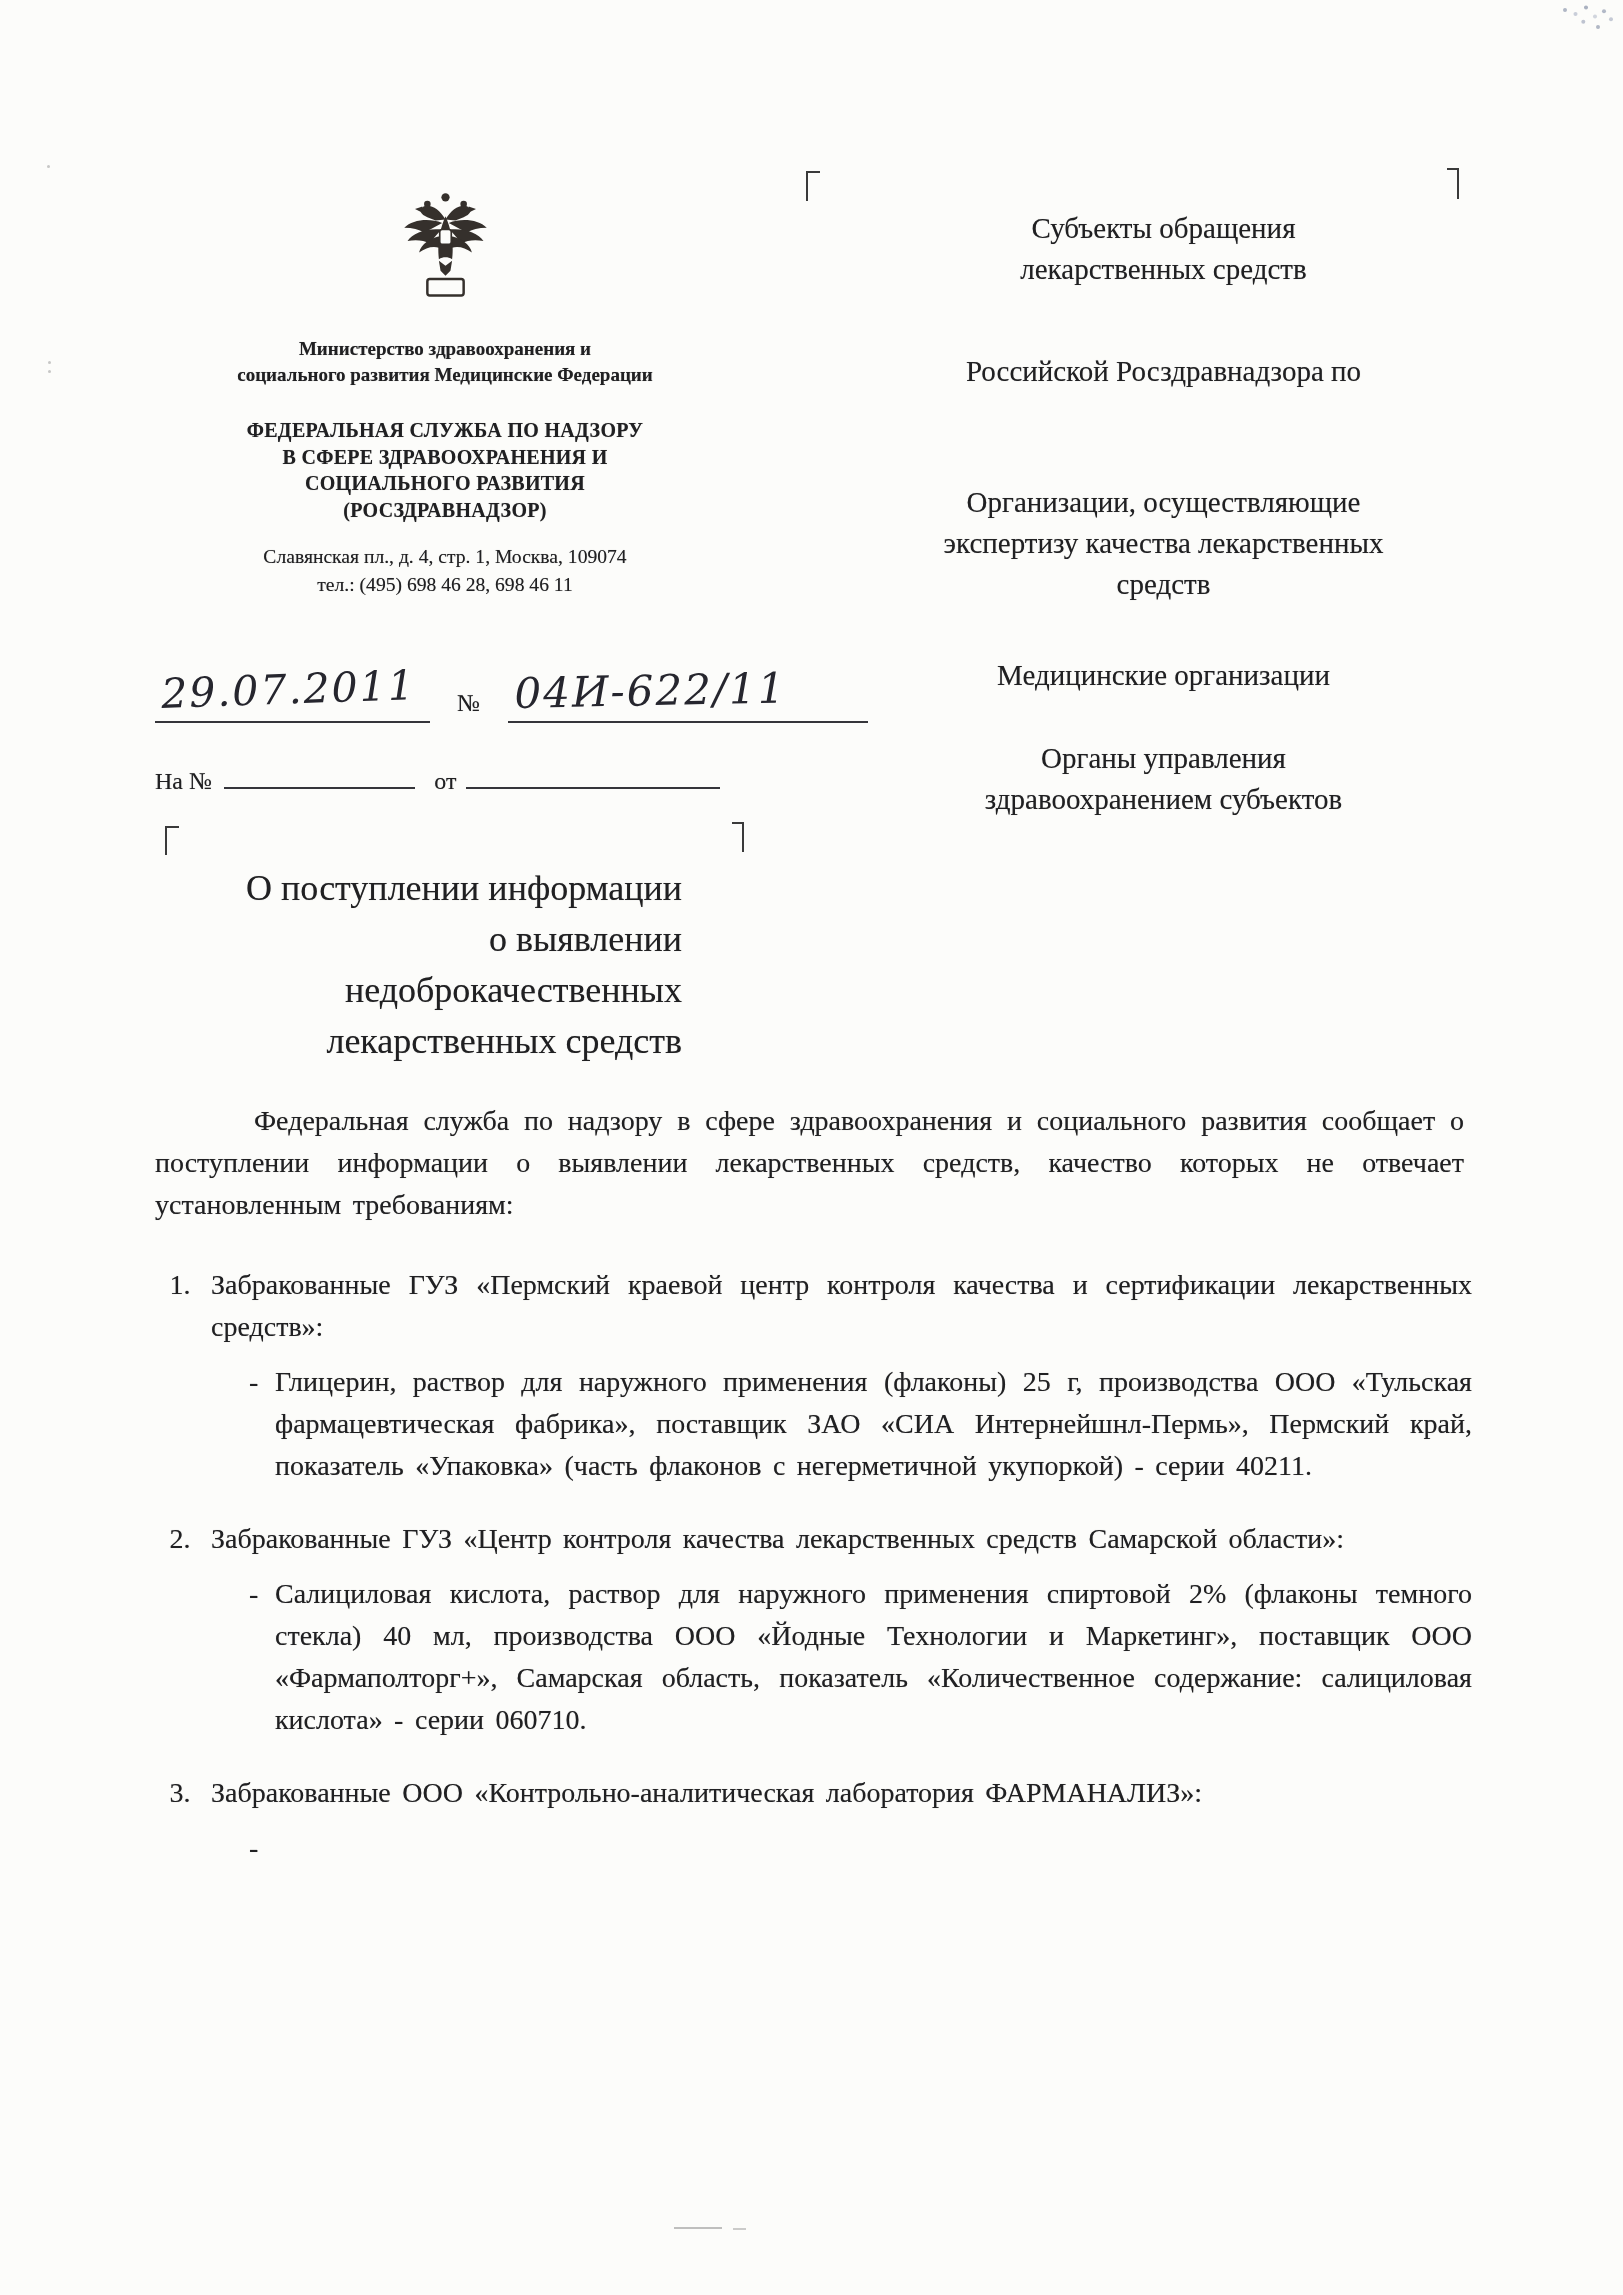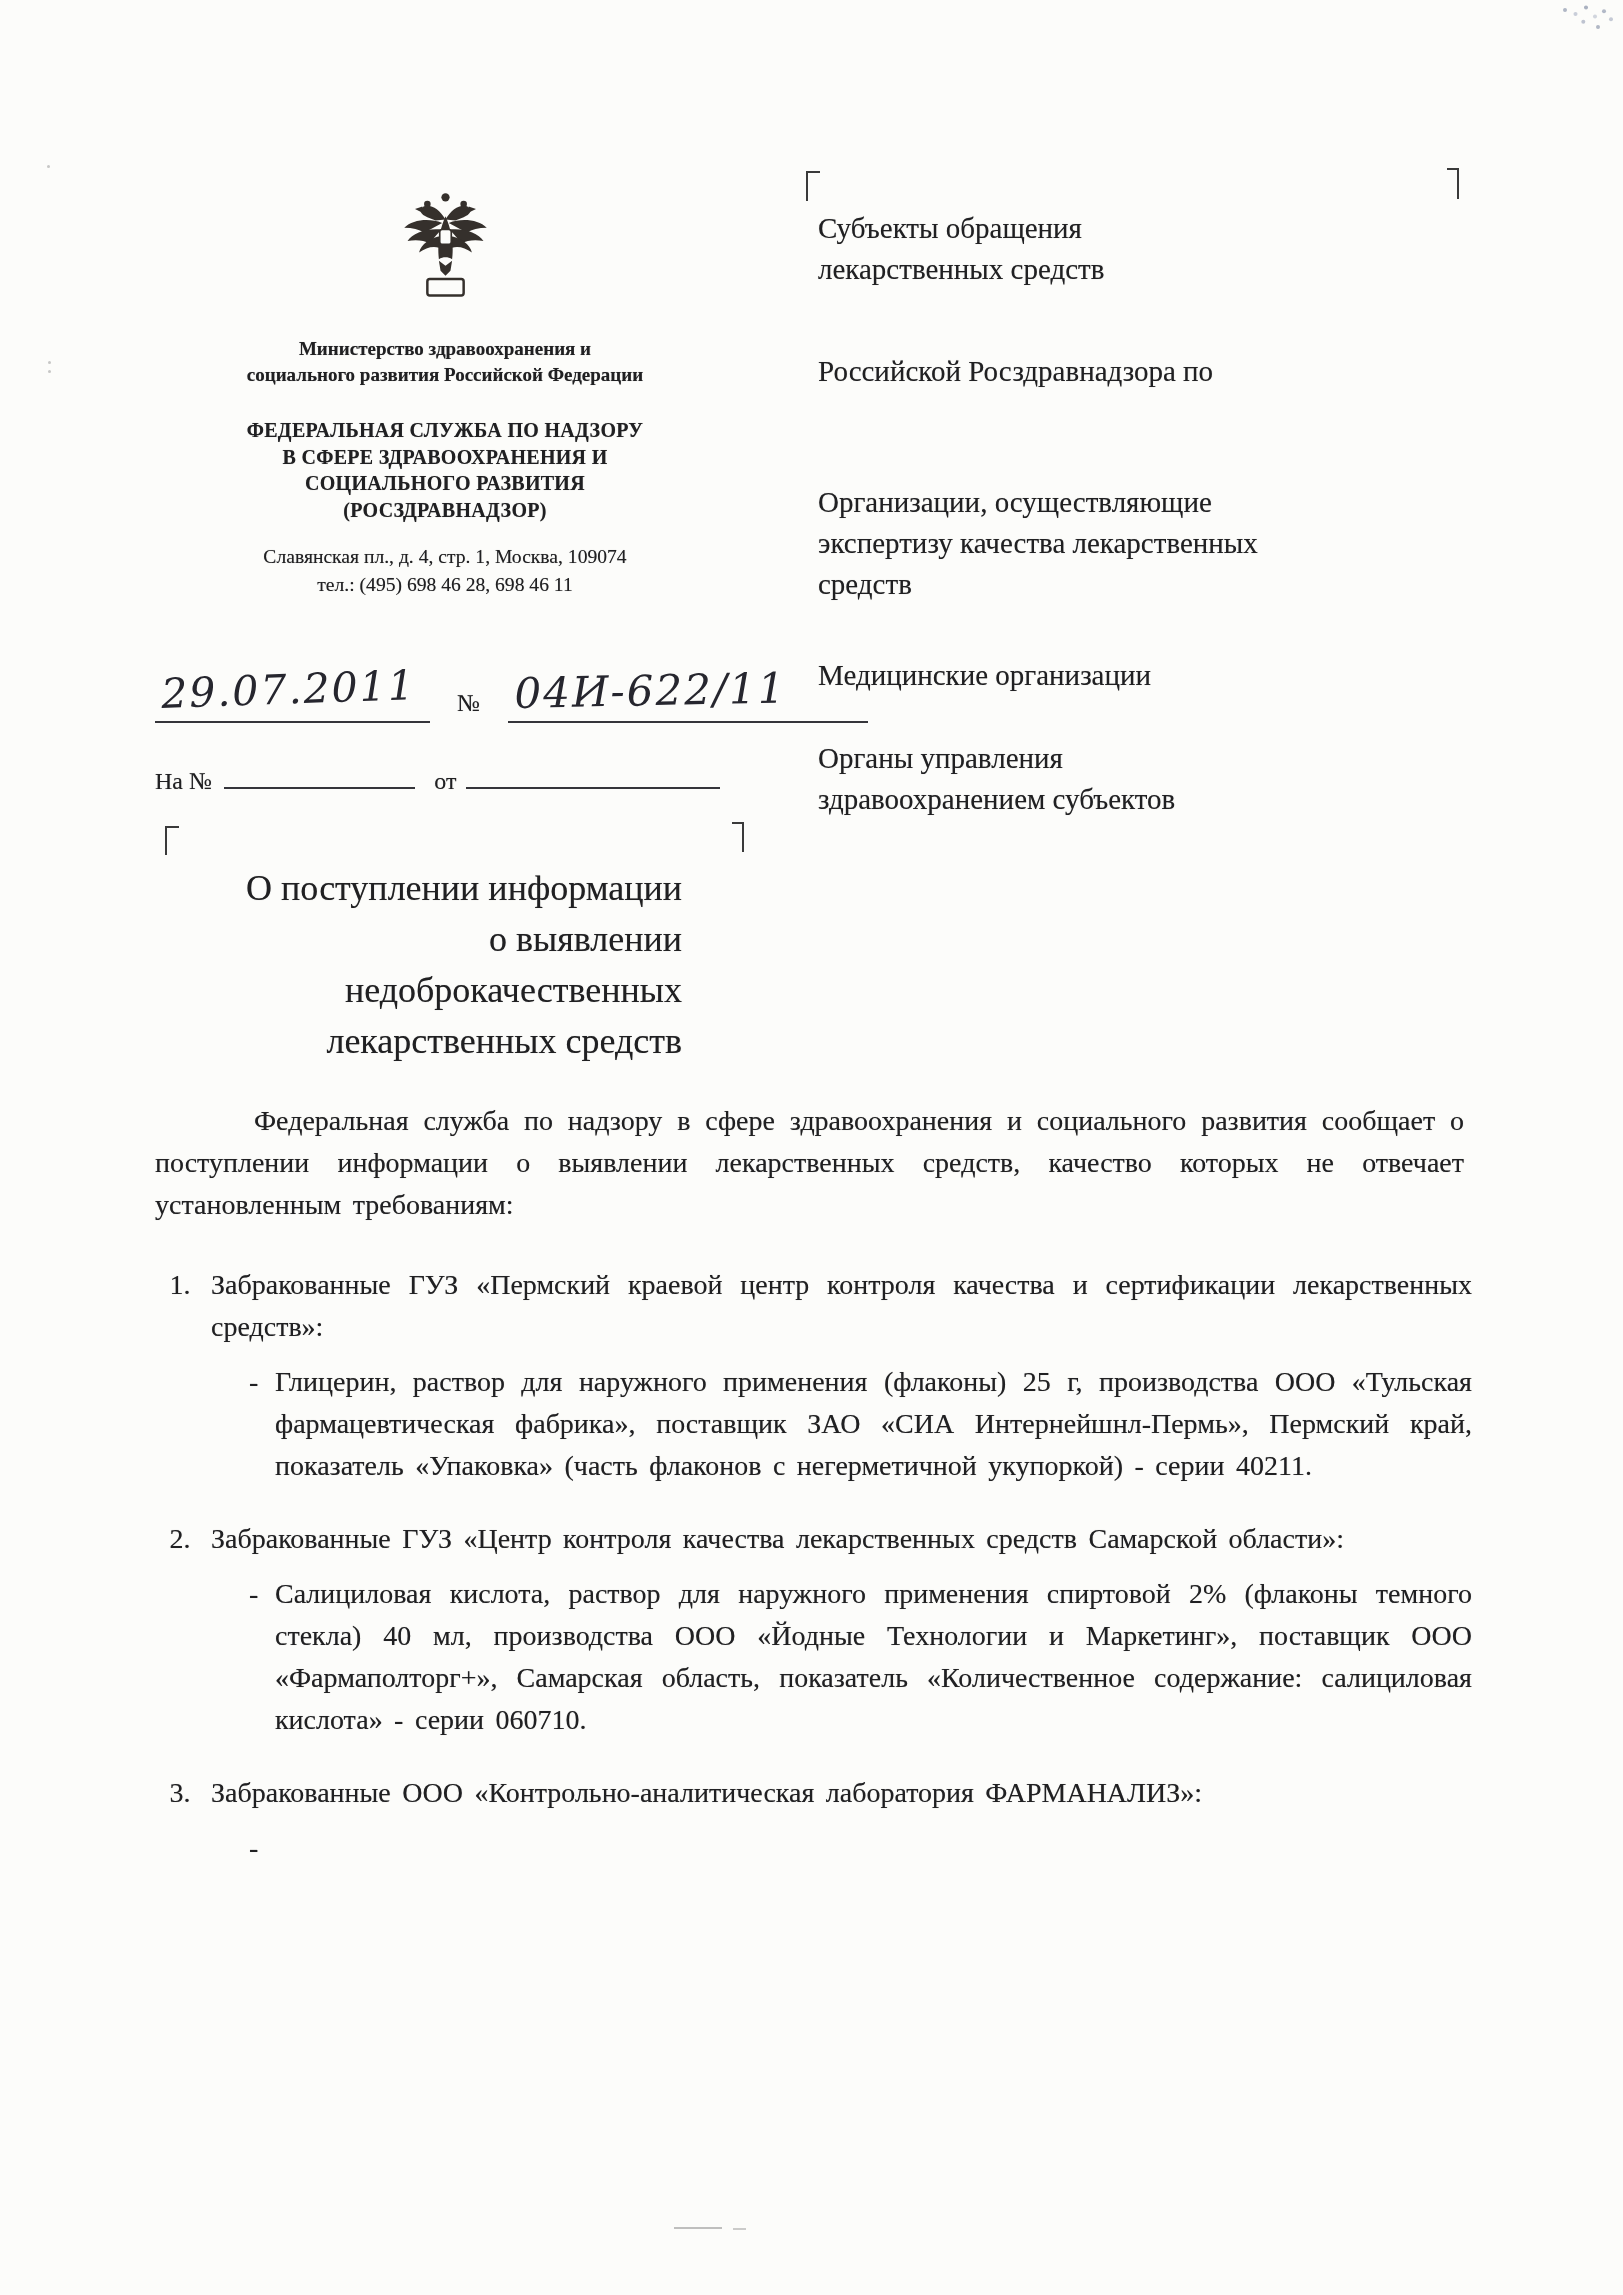--- a/index.html
+++ b/index.html
@@ -54,21 +54,21 @@
   .cm{position:absolute;}
   .cm-topleft{left:806px;top:171px;width:14.4px;height:30px;border-top:2.6px solid #3a3a3a;border-left:2.6px solid #3a3a3a;}
   .cm-topright{left:1447px;top:168px;width:11.8px;height:31px;border-top:2.6px solid #3a3a3a;border-right:2.6px solid #3a3a3a;}
   .cm-subleft{left:165px;top:826px;width:14.4px;height:29px;border-top:2.6px solid #3a3a3a;border-left:2.6px solid #3a3a3a;}
   .cm-subright{left:732px;top:822px;width:11.8px;height:30px;border-top:2.6px solid #3a3a3a;border-right:2.6px solid #3a3a3a;}
 
   
   .subject{position:absolute;left:185px;top:863px;width:497px;font-size:36px;line-height:1.42;text-align:right;}
 
   
-  .recipient{position:absolute;left:818px;width:691px;font-size:29px;line-height:1.42;}
+  .recipient{position:absolute;left:818px;width:691px;text-align:center;font-size:29px;line-height:1.42;}
   .rec0{top:208px;}
   .rec1{top:351px;}
   .rec2{top:482px;}
   .rec3{top:655px;}
   .rec4{top:738px;}
 
   
   .body{
     position:absolute;left:155px;top:1100px;width:1317px;
     font-size:28px;line-height:1.5;text-align:justify;word-spacing:.16em;
@@ -122,21 +122,21 @@
         <path d="M65 54 C78 56 90 64 92 74 c-8 -6 -16 -8 -24 -6 z"></path>
         <path d="M60 30 c-8 18 -10 36 -8 52 5 -3 11 -3 16 0 2 -16 0 -34 -8 -52 z"></path>
         <path d="M52 84 l8 6 8 -6 -2 12 -6 6 -6 -6 z"></path>
         <rect x="53" y="46" width="14" height="18" rx="3" fill="#fcfcfa" stroke="#35302c" stroke-width="2"></rect>
         <rect x="38" y="106" width="44" height="20" rx="3" fill="none" stroke="#35302c" stroke-width="3"></rect>
       </g>
     </svg>
 
     <div class="ministry txt">
       <div>Министерство здравоохранения и</div>
-      <div>социального развития Российской Федерации</div>
+      <div>социального развития Медицинские Федерации</div>
     </div>
 
     <div class="agency txt">
       <div>ФЕДЕРАЛЬНАЯ СЛУЖБА ПО НАДЗОРУ</div>
       <div>В СФЕРЕ ЗДРАВООХРАНЕНИЯ И</div>
       <div>СОЦИАЛЬНОГО РАЗВИТИЯ</div>
       <div>(РОСЗДРАВНАДЗОР)</div>
     </div>
 
     <div class="addr txt">

